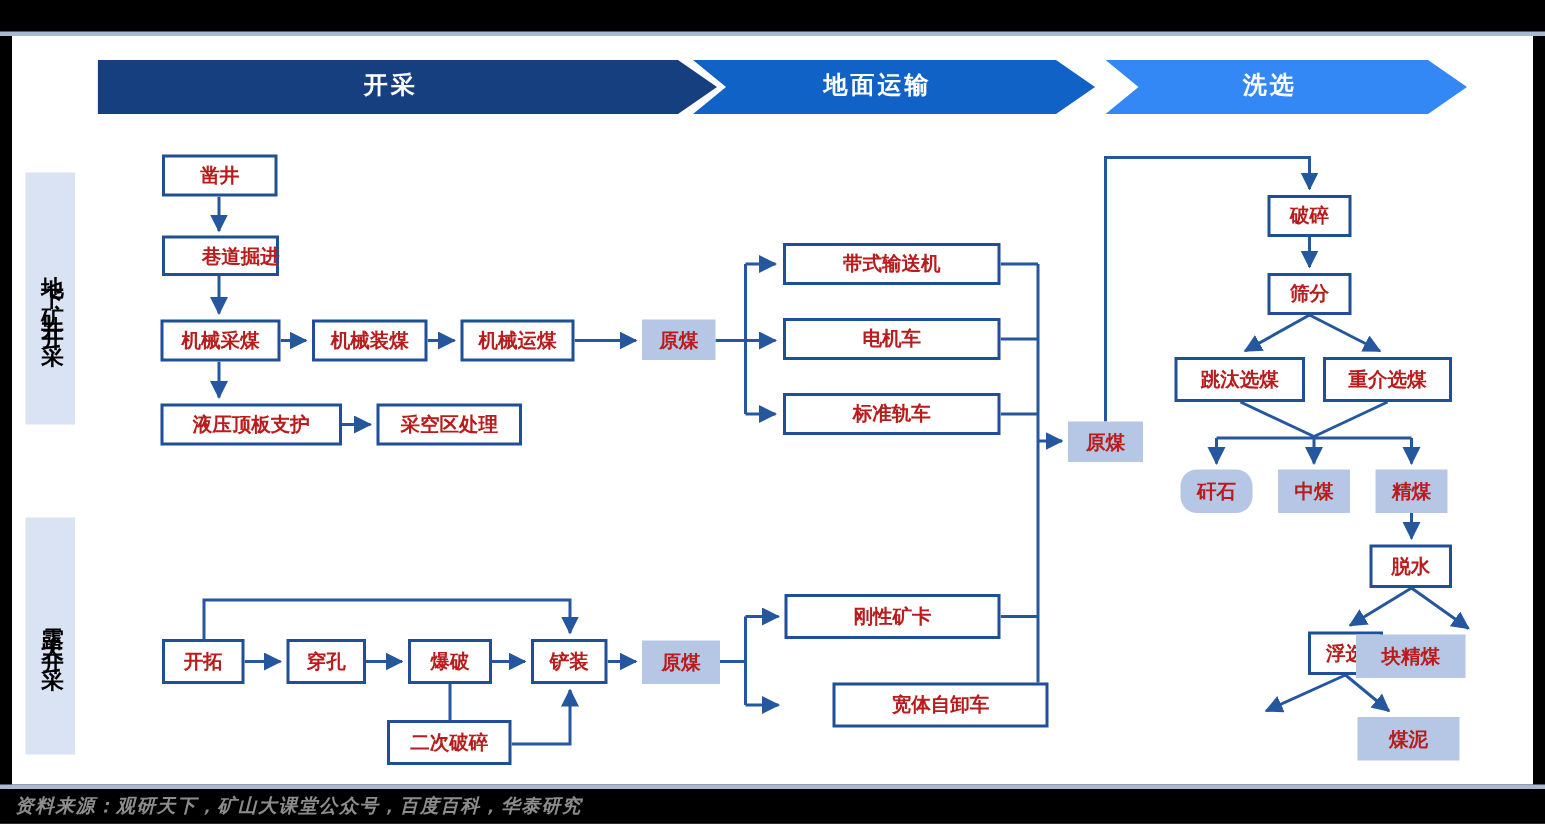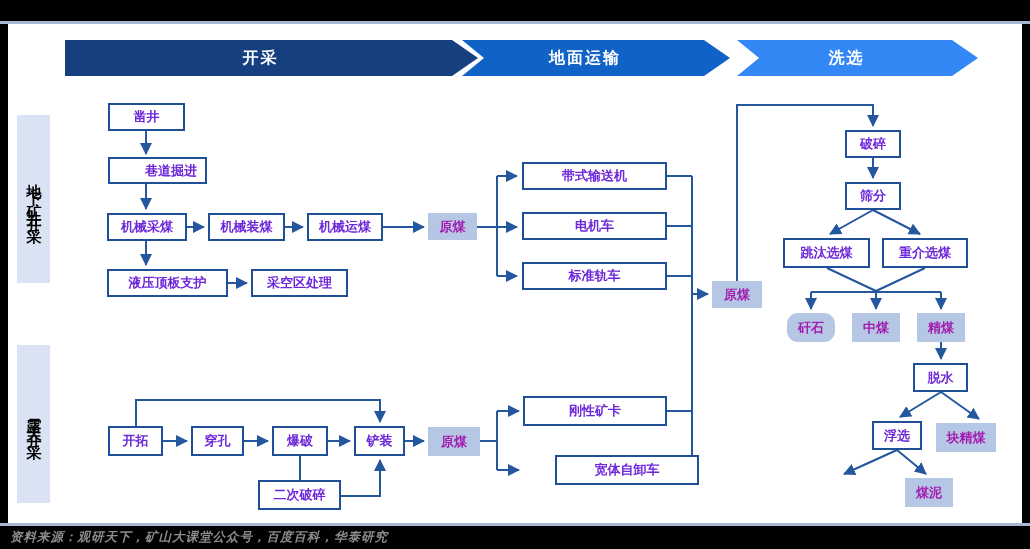--- a/index.html
+++ b/index.html
@@ -11,23 +11,23 @@
   .accent.bottom{top:523px;}
   .wires{position:absolute;left:0;top:0;z-index:3;}
   .banner{position:absolute;top:40px;height:36px;color:#fff;font-size:16px;font-weight:bold;
           line-height:36px;text-align:center;z-index:4;letter-spacing:2px;}
   .banner.head{clip-path:polygon(0 0,calc(100% - 26px) 0,100% 50%,calc(100% - 26px) 100%,0 100%);
           padding-right:0;}
   .banner.chev{clip-path:polygon(0 0,calc(100% - 26px) 0,100% 50%,calc(100% - 26px) 100%,0 100%,22px 50%);}
   .banner span{display:inline-block;margin-right:22px;}
   .box{position:absolute;box-sizing:border-box;background:#fff;border:2px solid #1f4f96;
        display:flex;align-items:center;justify-content:center;font-size:13px;font-weight:600;
-       color:#6d28d9;z-index:4;white-space:nowrap;}
+       color:#b91c1c;z-index:4;white-space:nowrap;}
   .fbox{position:absolute;box-sizing:border-box;background:#b6c7e6;display:flex;align-items:center;
-       justify-content:center;font-size:13px;font-weight:600;color:#a21caf;z-index:4;white-space:nowrap;}
+       justify-content:center;font-size:13px;font-weight:600;color:#b91c1c;z-index:4;white-space:nowrap;}
   .vlabel{position:absolute;background:#dae3f3;writing-mode:vertical-rl;text-orientation:upright;
        display:flex;align-items:center;justify-content:center;font-weight:bold;font-size:15px;
        letter-spacing:9px;color:#000;z-index:4;}
   .source{position:absolute;left:10px;top:529px;color:#8c8c8c;font-size:12.5px;font-weight:bold;
        font-style:italic;z-index:4;letter-spacing:1px;}
 </style>
 </head>
 <body>
 
 <div class="stage">
@@ -79,21 +79,21 @@
   </svg>
 
   <div class="banner head" style="left:65px;width:413px;background:#153f7f;"><span>开采</span></div>
   <div class="banner chev" style="left:462px;width:268px;background:#1062c6;"><span>地面运输</span></div>
   <div class="banner chev" style="left:737px;width:241px;background:#3388f5;"><span>洗选</span></div>
 
   <div class="vlabel" style="left:17px;top:115px;width:33px;height:168px;">地下矿井开采</div>
   <div class="vlabel" style="left:17px;top:345px;width:33px;height:158px;">露天开采</div>
 
   <div class="box" style="left:108px;top:103px;width:77px;height:28px;">凿井</div>
-  <div class="box" style="left:108px;top:157px;width:99px;height:27px;padding-left:27px;">巷道掘进</div>
+  <div class="box" style="left:108px;top:157px;width:78px;height:27px;padding-left:27px;">巷道掘进</div>
   <div class="box" style="left:107px;top:213px;width:80px;height:28px;">机械采煤</div>
   <div class="box" style="left:208px;top:213px;width:77px;height:28px;">机械装煤</div>
   <div class="box" style="left:307px;top:213px;width:76px;height:28px;">机械运煤</div>
   <div class="box" style="left:107px;top:269px;width:121px;height:28px;">液压顶板支护</div>
   <div class="box" style="left:251px;top:269px;width:97px;height:28px;">采空区处理</div>
   <div class="fbox" style="left:428px;top:213px;width:49px;height:27px;">原煤</div>
 
   <div class="box" style="left:522px;top:162px;width:145px;height:28px;">带式输送机</div>
   <div class="box" style="left:522px;top:212px;width:145px;height:28px;">电机车</div>
   <div class="box" style="left:522px;top:262px;width:145px;height:28px;">标准轨车</div>
@@ -101,22 +101,22 @@
 
   <div class="box" style="left:845px;top:130px;width:56px;height:28px;">破碎</div>
   <div class="box" style="left:845px;top:182px;width:56px;height:28px;">筛分</div>
   <div class="box" style="left:783px;top:238px;width:87px;height:30px;">跳汰选煤</div>
   <div class="box" style="left:882px;top:238px;width:86px;height:30px;">重介选煤</div>
   <div class="fbox" style="left:787px;top:313px;width:48px;height:29px;border-radius:11px;">矸石</div>
   <div class="fbox" style="left:852px;top:313px;width:48px;height:29px;">中煤</div>
   <div class="fbox" style="left:917px;top:313px;width:48px;height:29px;">精煤</div>
   <div class="box" style="left:913px;top:363px;width:55px;height:29px;">脱水</div>
   <div class="box" style="left:872px;top:421px;width:50px;height:29px;">浮选</div>
-  <div class="fbox" style="left:904px;top:423px;width:60px;height:29px;margin-left:32px;">块精煤</div>
-  <div class="fbox" style="left:905px;top:478px;width:48px;height:29px;">煤泥</div>
+  <div class="fbox" style="left:904px;top:423px;width:73px;height:29px;">块精煤</div>
+  <div class="fbox" style="left:905px;top:478px;width:68px;height:29px;">煤泥</div>
 
   <div class="box" style="left:108px;top:426px;width:55px;height:30px;">开拓</div>
   <div class="box" style="left:191px;top:426px;width:53px;height:30px;">穿孔</div>
   <div class="box" style="left:272px;top:426px;width:56px;height:30px;">爆破</div>
   <div class="box" style="left:354px;top:426px;width:51px;height:30px;">铲装</div>
   <div class="fbox" style="left:428px;top:427px;width:52px;height:29px;">原煤</div>
   <div class="box" style="left:258px;top:480px;width:83px;height:30px;">二次破碎</div>
   <div class="box" style="left:523px;top:396px;width:144px;height:30px;">刚性矿卡</div>
   <div class="box" style="left:523px;top:455px;width:144px;height:30px;margin-left:32px;">宽体自卸车</div>
 

